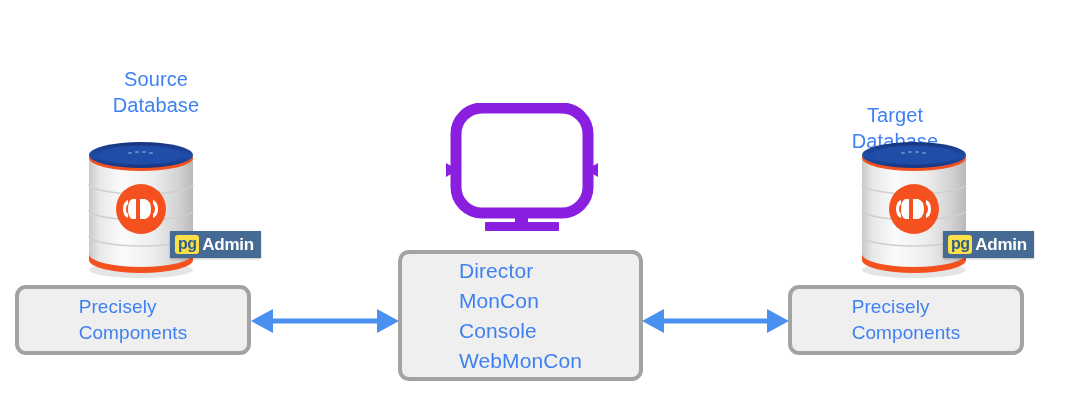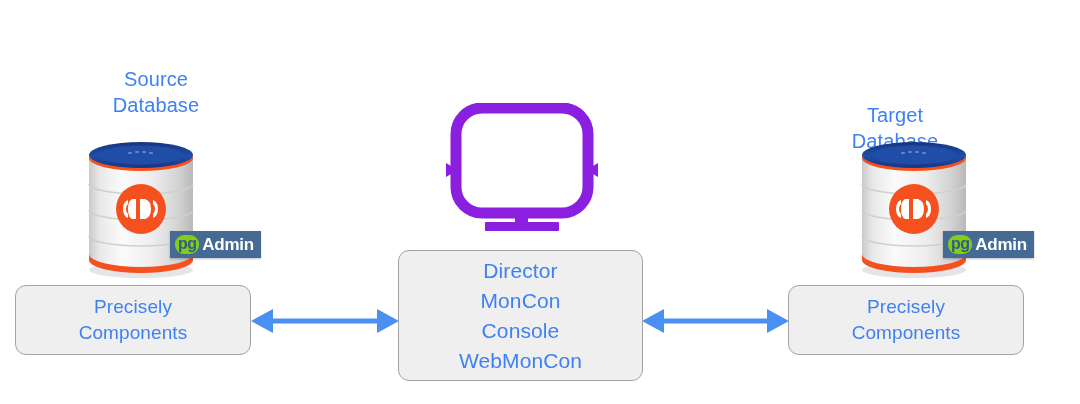--- a/index.html
+++ b/index.html
@@ -31,27 +31,27 @@
     letter-spacing: 0.1px;
   }
   #label-source { left: 76px;  top: 66px;  width: 160px; }
   #label-target { left: 815px; top: 54px;  width: 160px; margin-top: 48px; }
 
   
   .node-box {
     position: absolute;
     box-sizing: border-box;
     background: #efefef;
-    border: 1px solid #a3a3a3;
+    border: 4px solid #a3a3a3;
     border-radius: 11px;
     color: #3f81f2;
     display: flex;
     align-items: center;
     justify-content: center;
-    text-align: center;
+    text-align: left;
     font-size: 19px;
     line-height: 26px;
     white-space: pre-line;
     letter-spacing: 0.1px;
   }
   #box-left   { left: 15px;  top: 285px; width: 236px; height: 70px; }
   #box-right  { left: 788px; top: 285px; width: 236px; height: 70px; }
   #box-center {
     left: 398px; top: 250px; width: 245px; height: 131px;
     font-size: 21px;
@@ -82,27 +82,27 @@
   .pgadmin-badge {
     position: absolute;
     display: flex;
     align-items: center;
     background: #456a94;
     padding: 4px 7px 4px 5px;
     gap: 3px;
     box-shadow: 0 1px 2px rgba(0,0,0,0.25);
   }
   .pgadmin-badge .pg-chip {
-    background: #84cc16;
+    background: #fde047;
     color: #2f5d8e;
     font-weight: bold;
     font-size: 16px;
     line-height: 16px;
     padding: 1px 3px 2px 3px;
-    border-radius: 9px;
+    border-radius: 3px;
     letter-spacing: -0.6px;
   }
   .pgadmin-badge .pg-admin-word {
     color: #ffffff;
     font-weight: bold;
     font-size: 17px;
     line-height: 19px;
     letter-spacing: -0.3px;
   }
   #badge-source { left: 170px; top: 231px; }

